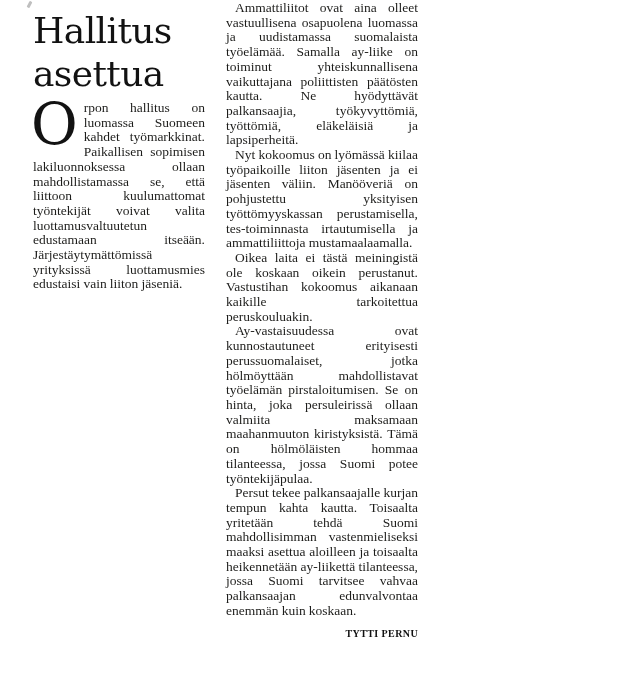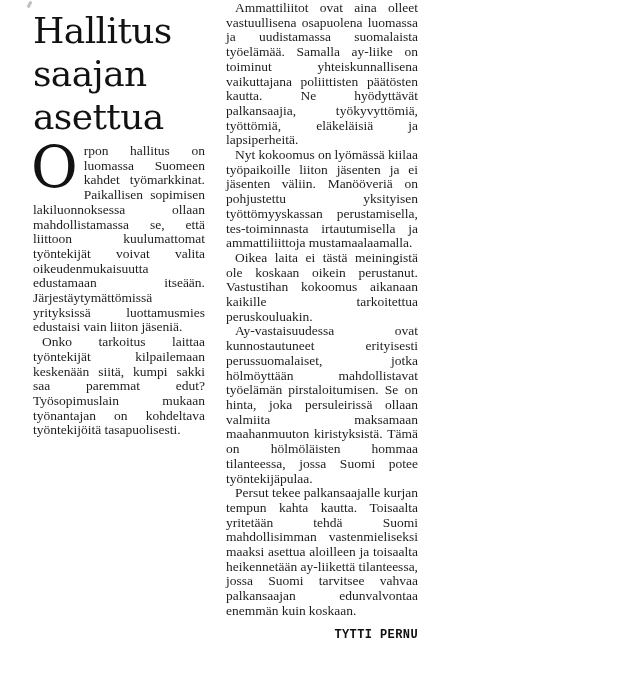--- a/index.html
+++ b/index.html
@@ -43,43 +43,41 @@
     float:left;
     font-family:"DejaVu Serif","Liberation Serif",serif;
     font-size:57px;
     line-height:44px;
     margin:1px 6px 0 -2px;
     color:#121212;
   }
   .byline{
     margin-top:9px;
     text-align:right;
-    font-family:Liberation Mono, monospace;
+    font-family:Liberation Serif, serif;
     font-weight:700;
-    font-size:12px;
+    font-size:10px;
     letter-spacing:0.4px;
     color:#111111;
   }
 </style>
 </head>
 <body>
 
 <div class="page">
 
   <div class="artifact"></div>
 
   <div class="col col-left">
     <h1 class="headline">
       <span class="hl-line">Hallitus</span>
-      <span class="hl-line">saajan</span>
       <span class="hl-line">asettua</span>
     </h1>
     <div class="body-text">
-      <p><span class="dropcap">O</span><span>rpon hallitus on luomassa Suomeen kahdet työmarkkinat. Paikallisen sopimisen lakiluonnoksessa ollaan mahdollistamassa se, että liittoon kuulumattomat työntekijät voivat valita oikeudenmukaisuutta edustamaan itseään. Järjestäytymättömissä yrityksissä luottamusmies edustaisi vain liiton jäseniä.</span></p>
-      <p class="indent">Onko tarkoitus laittaa työntekijät kilpailemaan keskenään siitä, kumpi sakki saa paremmat edut? Työsopimuslain mukaan työnantajan on kohdeltava työntekijöitä tasapuolisesti.</p>
+      <p><span class="dropcap">O</span><span>rpon hallitus on luomassa Suomeen kahdet työmarkkinat. Paikallisen sopimisen lakiluonnoksessa ollaan mahdollistamassa se, että liittoon kuulumattomat työntekijät voivat valita luottamusvaltuutetun edustamaan itseään. Järjestäytymättömissä yrityksissä luottamusmies edustaisi vain liiton jäseniä.</span></p>
     </div>
   </div>
 
   <div class="col col-right">
     <div class="body-text">
       <p class="indent">Ammattiliitot ovat aina olleet vastuullisena osapuolena luomassa ja uudistamassa suomalaista työelämää. Samalla ay-liike on toiminut yhteiskunnallisena vaikuttajana poliittisten päätösten kautta. Ne hyödyttävät palkansaajia, työkyvyttömiä, työttömiä, eläkeläisiä ja lapsiperheitä.</p>
       <p class="indent">Nyt kokoomus on lyömässä kiilaa työpaikoille liiton jäsenten ja ei jäsenten väliin. Manööveriä on pohjustettu yksityisen työttömyyskassan perustamisella, tes-toiminnasta irtautumisella ja ammattiliittoja mustamaalaamalla.</p>
       <p class="indent">Oikea laita ei tästä meiningistä ole koskaan oikein perustanut. Vastustihan kokoomus aikanaan kaikille tarkoitettua peruskouluakin.</p>
       <p class="indent">Ay-vastaisuudessa ovat kunnostautuneet erityisesti perussuomalaiset, jotka hölmöyttään mahdollistavat työelämän pirstaloitumisen. Se on hinta, joka persuleirissä ollaan valmiita maksamaan maahanmuuton kiristyksistä. Tämä on hölmöläisten hommaa tilanteessa, jossa Suomi potee työntekijäpulaa.</p>
       <p class="indent">Persut tekee palkansaajalle kurjan tempun kahta kautta. Toisaalta yritetään tehdä Suomi mahdollisimman vastenmieliseksi maaksi asettua aloilleen ja toisaalta heikennetään ay-liikettä tilanteessa, jossa Suomi tarvitsee vahvaa palkansaajan edunvalvontaa enemmän kuin koskaan.</p>

